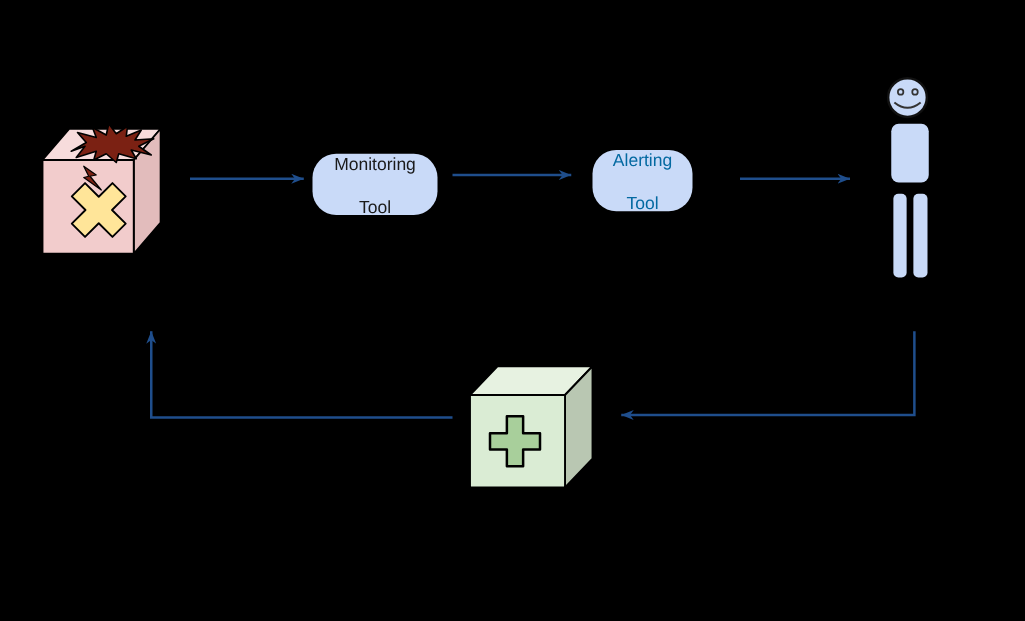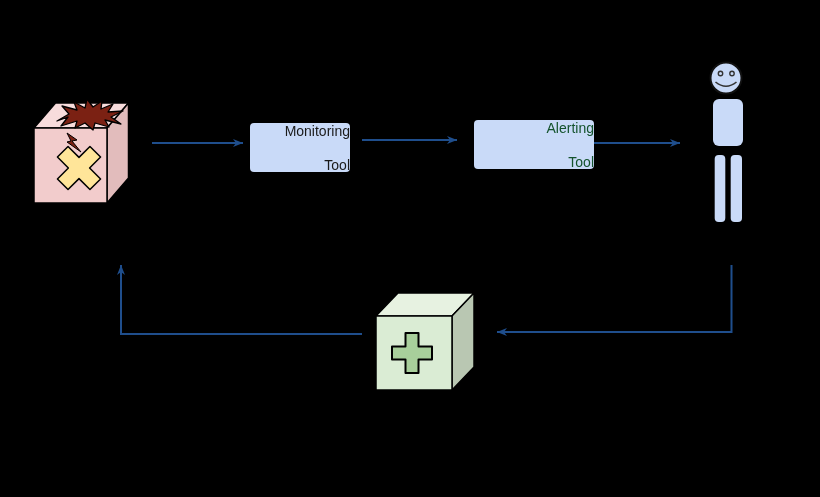--- a/index.html
+++ b/index.html
@@ -6,22 +6,22 @@
   .canvas{
     position:relative;
     width:820px;height:497px;
     background:#000;
     overflow:hidden;
     font-family:"Liberation Sans", sans-serif;
   }
   .canvas svg{position:absolute;left:0;top:0;}
   .tool-box{
     position:absolute;
-    border-radius:4px;
-    display:flex;flex-direction:column;align-items:flex-end;justify-content:center;
+    border-radius:19px;
+    display:flex;flex-direction:column;align-items:center;justify-content:center;
     text-align:center;
     font-size:14px;line-height:20px;
     font-family:"Liberation Sans", sans-serif;
     gap:14px;
   }
   .tool-box .line{white-space:nowrap;}
 </style>
 </head>
 <body>
 
@@ -67,18 +67,18 @@
       <path d="M731.5,265 V332 H497" marker-end="url(#arrowhead)" stroke="#1f4e8c"></path>
       <path d="M362,334 H121 V265" marker-end="url(#arrowhead)" stroke="#1f4e8c"></path>
     </g>
   </svg>
 
   <div class="tool-box" style="left: 250px; top: 123px; width: 100px; height: 49px; background: rgb(201, 218, 248); color: rgb(26, 26, 26);">
     <div class="line">Monitoring</div>
     <div class="line">Tool</div>
   </div>
 
-  <div class="tool-box" style="left: 474px; top: 120px; width: 120px; height: 49px; background: rgb(201, 218, 248); color: #14532d;">
+  <div class="tool-box" style="left: 474px; top: 120px; width: 80px; height: 49px; background: rgb(201, 218, 248); color: #0369a1;">
     <div class="line">Alerting</div>
     <div class="line">Tool</div>
   </div>
 
 </div>
 
 </body></html>

